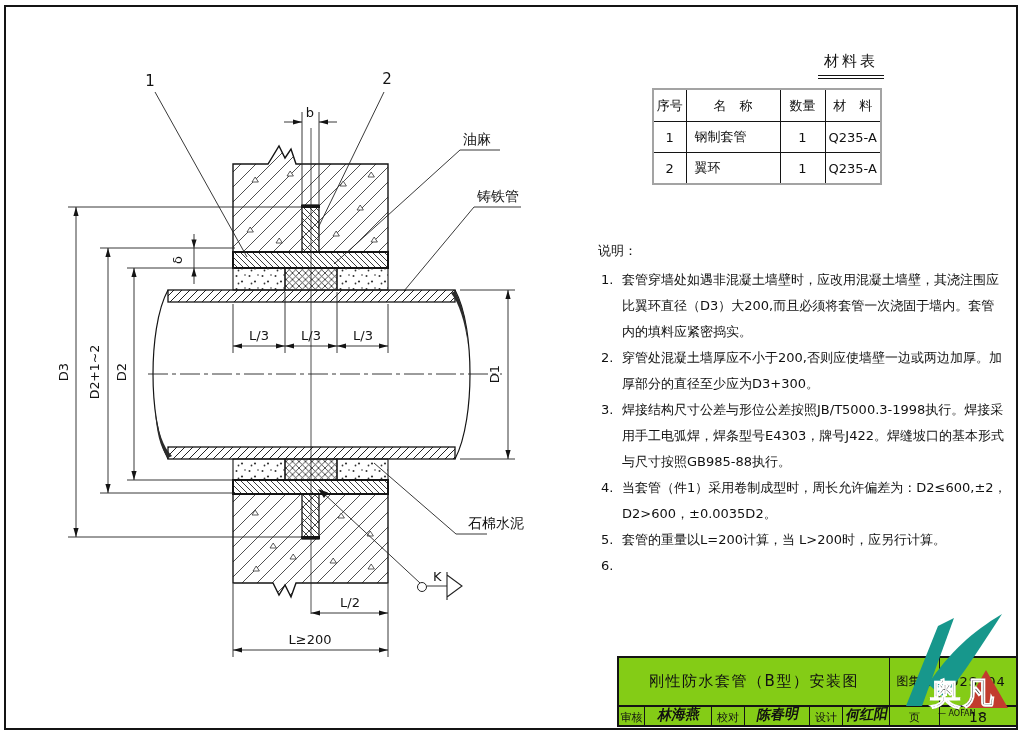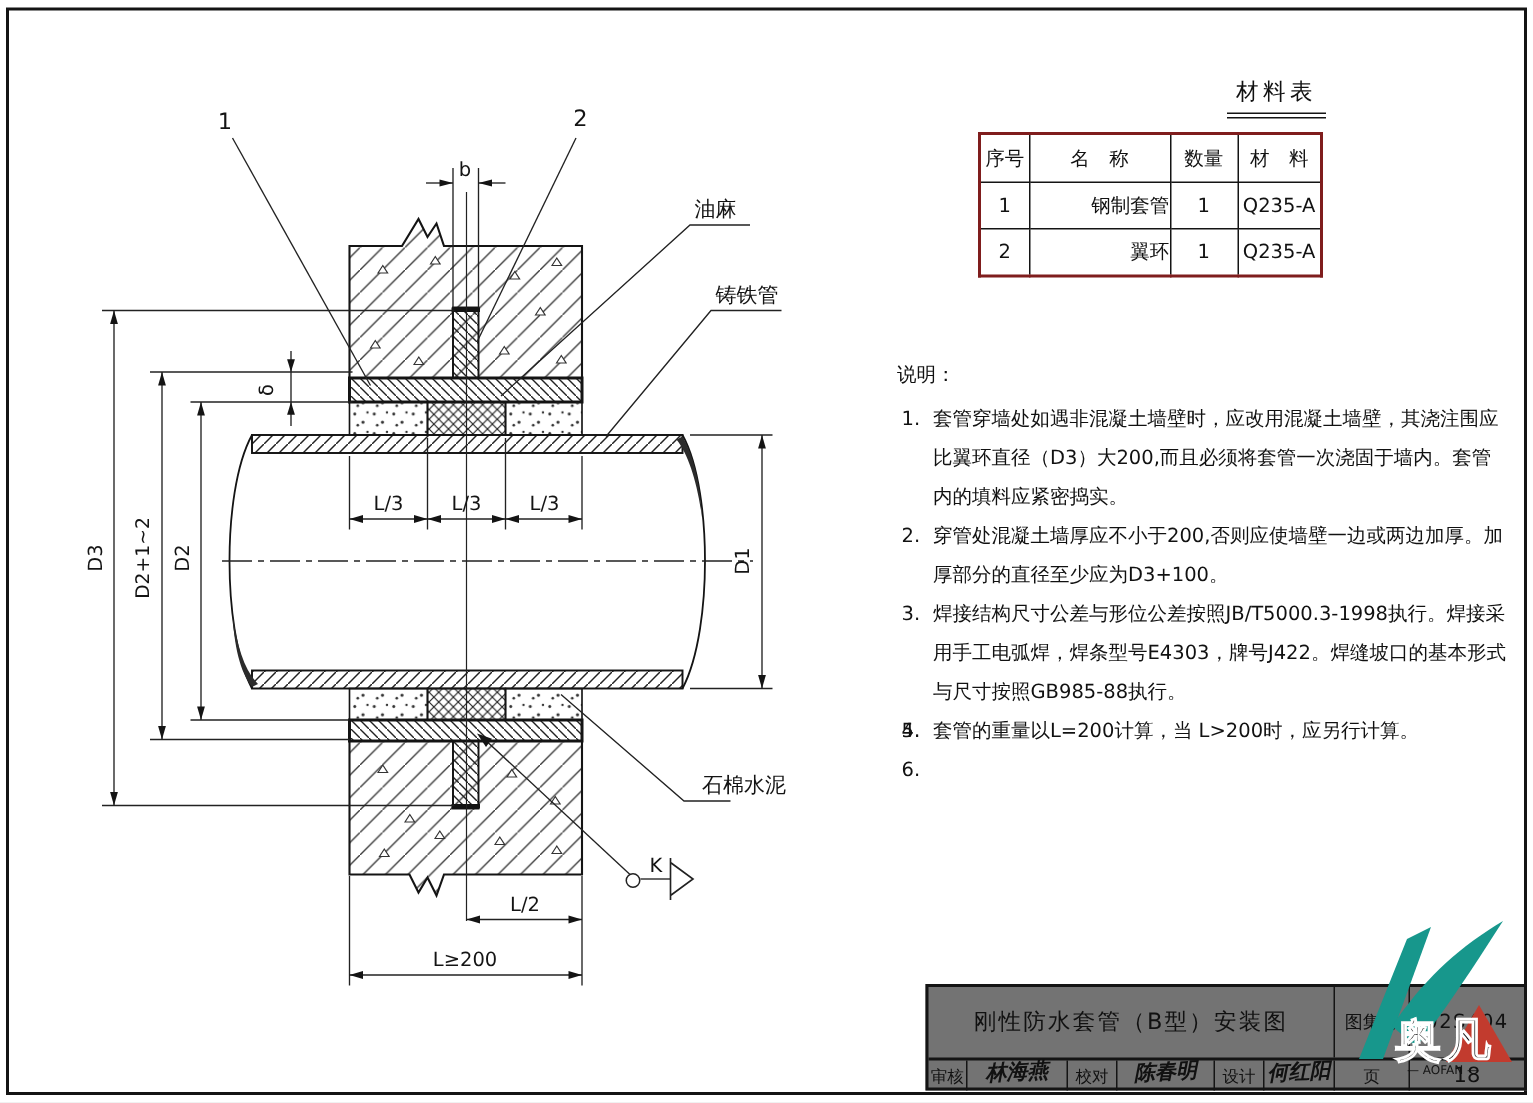--- a/index.html
+++ b/index.html
@@ -5,35 +5,35 @@
   html,body{margin:0;padding:0;background:#e8e8e8;}
   .page{position:relative;width:1022px;height:735px;background:#ffffff;
         font-family:"DejaVu Sans","Liberation Sans",sans-serif;color:#111;overflow:hidden;}
   .frame{position:absolute;left:4px;top:5px;right:4px;bottom:5px;border:2.5px solid #141414;}
   svg text{fill:#141414;}
 
   
   .mat{position:absolute;left:652px;top:52px;width:232px;}
   .mat-title{text-align:right;font-size:15px;letter-spacing:3px;}
   .mat-title span{display:inline-block;border-bottom:4px double #141414;padding:0 6px 4px;}
-  table.mtab{border-collapse:collapse;table-layout:fixed;width:228px;margin-top:9px;border:2px solid #7f1d1d;}
+  table.mtab{border-collapse:collapse;table-layout:fixed;width:228px;margin-top:9px;border:2px solid #a3a3a3;}
   table.mtab th,table.mtab td{border:1.2px solid #141414;font-weight:normal;font-size:13px;
         text-align:center;padding:0;height:30px;}
   table.mtab th{height:31px;}
-  table.mtab td.nm{text-align:right;padding-left:8px;}
+  table.mtab td.nm{text-align:left;padding-left:8px;}
 
   
   .notes{position:absolute;left:598px;top:238px;width:409px;font-size:13px;line-height:26px;}
   .notes-title{margin-bottom:3px;}
   .note{position:relative;padding-left:24px;}
   .note-num{position:absolute;left:3px;top:0;}
 
   
   .tb{position:absolute;left:617px;top:656px;width:401px;height:71px;border:2px solid #141414;
-      box-sizing:border-box;background:#737373;}
+      box-sizing:border-box;background:#84cc16;}
   .tb-r1{display:flex;height:47px;border-bottom:2px solid #141414;}
   .tb-r2{display:flex;height:20px;}
   .tb .c{border-right:1.4px solid #141414;box-sizing:border-box;display:flex;
          align-items:center;justify-content:center;overflow:visible;}
   .tb .c:last-child{border-right:none;}
   .tb-title-cell{width:271px;font-size:15px;letter-spacing:1.5px;}
   .tb-atlas-label{width:50px;font-size:12px;}
   .tb-atlas-num{width:76px;font-size:13px;letter-spacing:1px;}
   .tb-r2 .lbl{font-size:11px;}
   .tb-r2 .sig{font-size:14px;font-style:italic;transform:rotate(-3deg);white-space:nowrap;
@@ -264,28 +264,29 @@
   </div>
 
   <div class="notes">
     <div class="notes-title">说明：</div>
     <div class="note">
       <span class="note-num">1.</span>
       <span>套管穿墙处如遇非混凝土墙壁时，应改用混凝土墙壁，其浇注围应比翼环直径（D3）大200,而且必须将套管一次浇固于墙内。套管内的填料应紧密捣实。</span>
     </div>
     <div class="note">
       <span class="note-num">2.</span>
-      <span>穿管处混凝土墙厚应不小于200,否则应使墙壁一边或两边加厚。加厚部分的直径至少应为D3+100。</span>
+      <span>穿管处混凝土墙厚应不小于200,否则应使墙壁一边或两边加厚。加厚部分的直径至少应为D3+300。</span>
     </div>
     <div class="note">
       <span class="note-num">3.</span>
       <span>焊接结构尺寸公差与形位公差按照JB/T5000.3-1998执行。焊接采用手工电弧焊，焊条型号E4303，牌号J422。焊缝坡口的基本形式与尺寸按照GB985-88执行。</span>
     </div>
     <div class="note">
       <span class="note-num">4.</span>
+      <span>当套管（件1）采用卷制成型时，周长允许偏差为：D2≤600,±2，D2&gt;600，±0.0035D2。</span>
     </div>
     <div class="note">
       <span class="note-num">5.</span>
       <span>套管的重量以L=200计算，当 L&gt;200时，应另行计算。</span>
     </div>
     <div class="note">
       <span class="note-num">6.</span>
     </div>
   </div>
 

